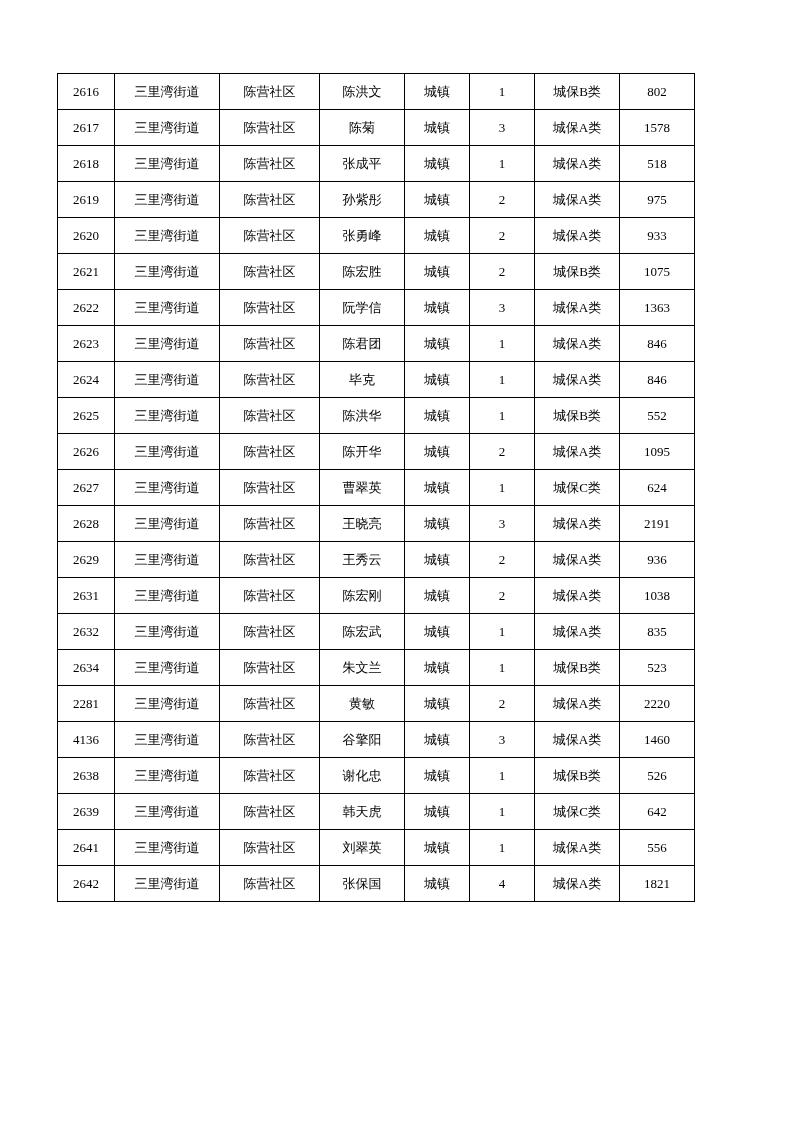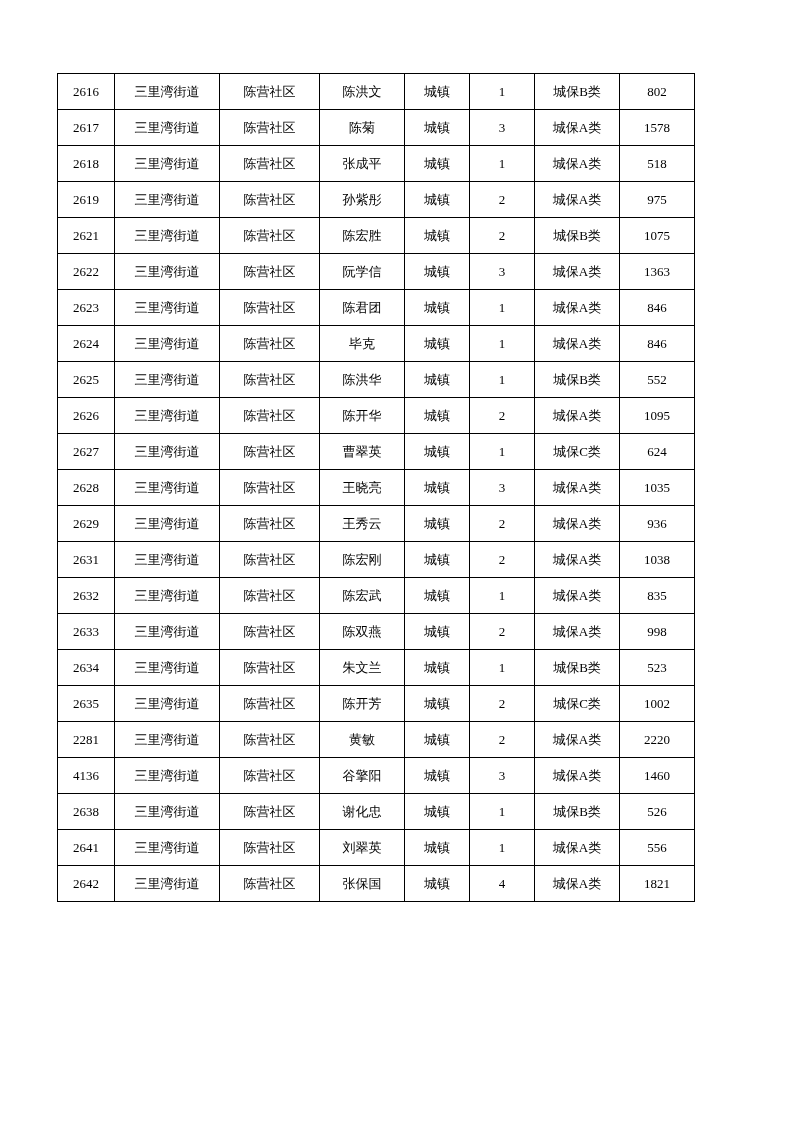--- a/index.html
+++ b/index.html
@@ -106,20 +106,30 @@
             <td>2619</td>
             <td>三里湾街道</td>
             <td>陈营社区</td>
             <td>孙紫彤</td>
             <td>城镇</td>
             <td>2</td>
             <td>城保A类</td>
             <td>975</td>
           </tr>
           <tr>
+            <td>2620</td>
+            <td>三里湾街道</td>
+            <td>陈营社区</td>
+            <td>张勇峰</td>
+            <td>城镇</td>
+            <td>2</td>
+            <td>城保A类</td>
+            <td>933</td>
+          </tr>
+          <tr>
             <td>2621</td>
             <td>三里湾街道</td>
             <td>陈营社区</td>
             <td>陈宏胜</td>
             <td>城镇</td>
             <td>2</td>
             <td>城保B类</td>
             <td>1075</td>
           </tr>
           <tr>
@@ -183,21 +193,21 @@
             <td>624</td>
           </tr>
           <tr>
             <td>2628</td>
             <td>三里湾街道</td>
             <td>陈营社区</td>
             <td>王晓亮</td>
             <td>城镇</td>
             <td>3</td>
             <td>城保A类</td>
-            <td>1035</td>
+            <td>2191</td>
           </tr>
           <tr>
             <td>2629</td>
             <td>三里湾街道</td>
             <td>陈营社区</td>
             <td>王秀云</td>
             <td>城镇</td>
             <td>2</td>
             <td>城保A类</td>
             <td>936</td>
@@ -216,78 +226,68 @@
             <td>2632</td>
             <td>三里湾街道</td>
             <td>陈营社区</td>
             <td>陈宏武</td>
             <td>城镇</td>
             <td>1</td>
             <td>城保A类</td>
             <td>835</td>
           </tr>
           <tr>
-            <td>2633</td>
-            <td>三里湾街道</td>
-            <td>陈营社区</td>
-            <td>陈双燕</td>
-            <td>城镇</td>
-            <td>2</td>
-            <td>城保A类</td>
-            <td>998</td>
-          </tr>
-          <tr>
             <td>2634</td>
             <td>三里湾街道</td>
             <td>陈营社区</td>
             <td>朱文兰</td>
             <td>城镇</td>
             <td>1</td>
             <td>城保B类</td>
             <td>523</td>
           </tr>
           <tr>
-            <td>2635</td>
-            <td>三里湾街道</td>
-            <td>陈营社区</td>
-            <td>陈开芳</td>
-            <td>城镇</td>
-            <td>2</td>
+            <td>2281</td>
+            <td>三里湾街道</td>
+            <td>陈营社区</td>
+            <td>黄敏</td>
+            <td>城镇</td>
+            <td>2</td>
+            <td>城保A类</td>
+            <td>2220</td>
+          </tr>
+          <tr>
+            <td>4136</td>
+            <td>三里湾街道</td>
+            <td>陈营社区</td>
+            <td>谷擎阳</td>
+            <td>城镇</td>
+            <td>3</td>
+            <td>城保A类</td>
+            <td>1460</td>
+          </tr>
+          <tr>
+            <td>2638</td>
+            <td>三里湾街道</td>
+            <td>陈营社区</td>
+            <td>谢化忠</td>
+            <td>城镇</td>
+            <td>1</td>
+            <td>城保B类</td>
+            <td>526</td>
+          </tr>
+          <tr>
+            <td>2639</td>
+            <td>三里湾街道</td>
+            <td>陈营社区</td>
+            <td>韩天虎</td>
+            <td>城镇</td>
+            <td>1</td>
             <td>城保C类</td>
-            <td>1002</td>
-          </tr>
-          <tr>
-            <td>2281</td>
-            <td>三里湾街道</td>
-            <td>陈营社区</td>
-            <td>黄敏</td>
-            <td>城镇</td>
-            <td>2</td>
-            <td>城保A类</td>
-            <td>2220</td>
-          </tr>
-          <tr>
-            <td>4136</td>
-            <td>三里湾街道</td>
-            <td>陈营社区</td>
-            <td>谷擎阳</td>
-            <td>城镇</td>
-            <td>3</td>
-            <td>城保A类</td>
-            <td>1460</td>
-          </tr>
-          <tr>
-            <td>2638</td>
-            <td>三里湾街道</td>
-            <td>陈营社区</td>
-            <td>谢化忠</td>
-            <td>城镇</td>
-            <td>1</td>
-            <td>城保B类</td>
-            <td>526</td>
+            <td>642</td>
           </tr>
           <tr>
             <td>2641</td>
             <td>三里湾街道</td>
             <td>陈营社区</td>
             <td>刘翠英</td>
             <td>城镇</td>
             <td>1</td>
             <td>城保A类</td>
             <td>556</td>

